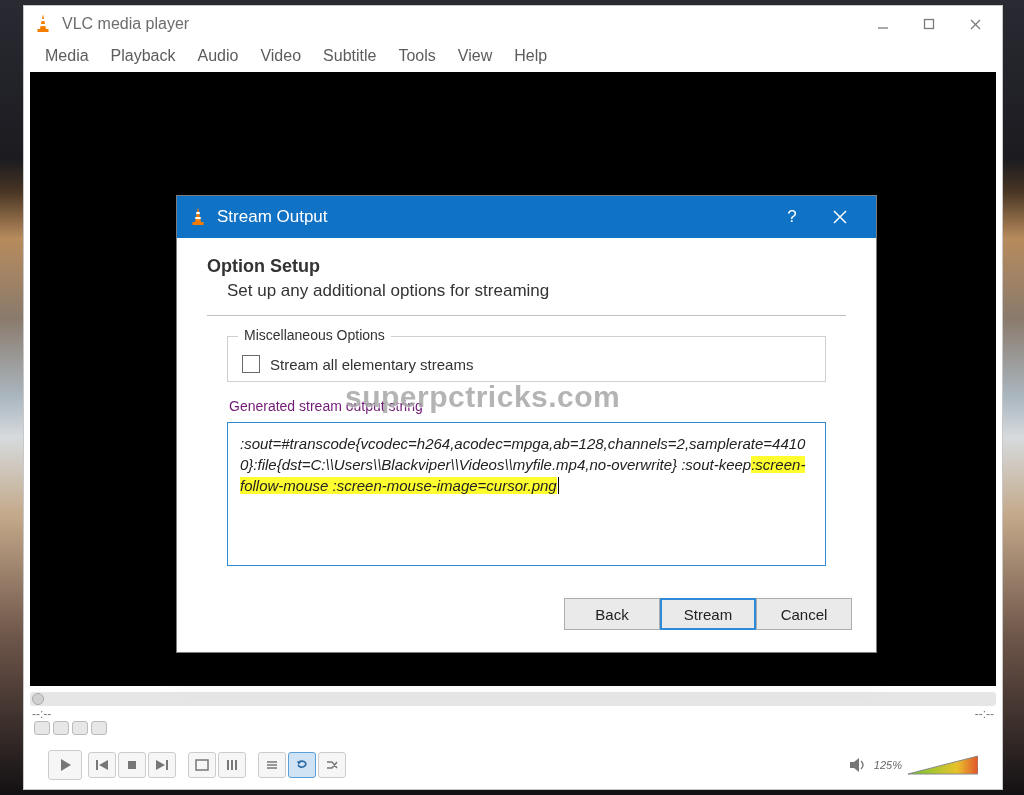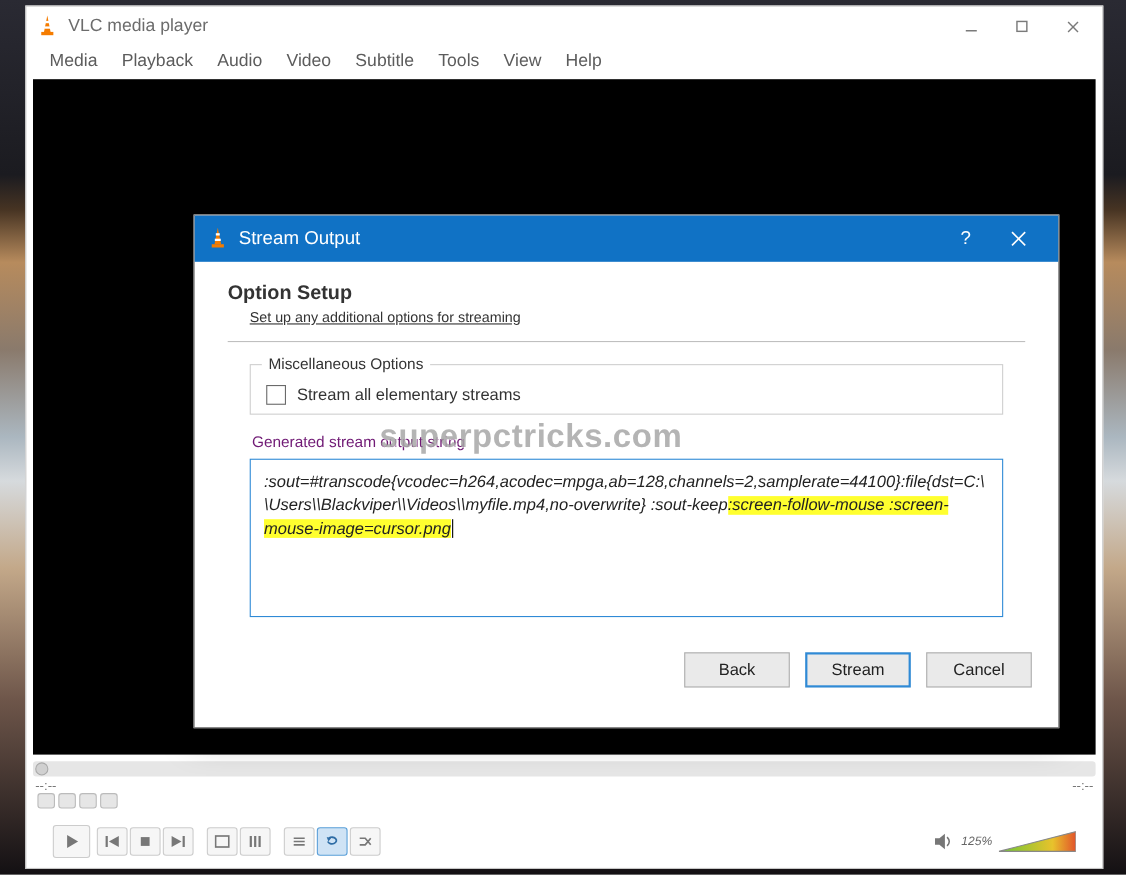--- a/index.html
+++ b/index.html
@@ -20,37 +20,37 @@
 .controls { height:48px; display:flex; align-items:center; padding:0 24px; gap:6px;font-style:italic; }
 .ctl-btn { height:26px; min-width:28px; background:#f6f6f6; border:1px solid #ccc; border-radius:3px; display:flex; align-items:center; justify-content:center; color:#666; font-size:12px; }
 .ctl-btn.big { min-width:34px; height:30px; }
 .ctl-group { display:flex; gap:2px; margin-right:6px; }
 .volume { margin-left:auto; display:flex; align-items:center; gap:6px; }
 .vol-tri { width:70px; height:22px; }
 .vol-label { font-size:11px; color:#666; }
 .toggle-row { display:flex; gap:3px; padding:0 6px 0 10px; height:20px; }
 .toggle-dot { width:16px; height:14px; background:#e6e6e6; border:1px solid #bbb; border-radius:3px; }
 
-.dialog { position:absolute; left:176px; top:195px; width:787px; background:#fff; border:1px solid #7c7c7c; box-shadow:0 10px 30px rgba(0,0,0,.35); }
+.dialog { position:absolute; left:176px; top:195px; width:701px; background:#fff; border:1px solid #7c7c7c; box-shadow:0 10px 30px rgba(0,0,0,.35); }
 .dlg-title { height:42px; background:#1072c5; color:#fff; display:flex; align-items:center; padding:0 12px; font-size:17px; }
 .dlg-title .win-btn { color:#fff; width:48px; height:42px; }
 .dlg-title .win-close { font-size:20px; }
 .dlg-body { padding:18px 30px 14px 30px; }
 .dlg-hdr { font-size:18px; font-weight:600; color:#333; }
-.dlg-sub { font-size:13px; color:#333; margin:4px 0 14px 20px;text-decoration:underline; }
+.dlg-sub { font-size:17px; color:#333; margin:4px 0 14px 20px; }
 .hr { height:1px; background:#bfbfbf; margin-bottom:20px; }
 .group { border:1px solid #cfcfcf; padding:12px 14px 8px; margin:0 20px 16px 20px; position:relative; }
 .group-legend { position:absolute; top:-10px; left:10px; background:#fff; padding:0 6px; font-size:14px; color:#333; }
 .chk-row { display:flex; align-items:center; gap:10px; font-size:15px; color:#333; padding-top:6px; }
 .chkbox { width:18px; height:18px; border:1px solid #6a6a6a; background:#fff; }
 .gen-label { font-size:14px; color:#701a75; margin:0 20px 8px 22px; }
 .gen-box { border:1px solid #2f8ad6; height:144px; margin:0 20px 18px 20px; padding:10px 12px; font-size:15px; color:#222; line-height:1.4; overflow:hidden; word-wrap:break-word; background:#fff;font-style:italic; }
 .gen-box .hl { background:#ffff2f; }
 .gen-box .caret { border-left:1px solid #000; display:inline-block; height:17px; vertical-align:text-bottom; margin-left:1px; }
-.dlg-btn-row { display:flex; justify-content:flex-end; gap:14px; padding:0 24px 36px; }
+.dlg-btn-row { display:flex; justify-content:flex-end; padding:0 24px 22px; }
 .dlg-btn { min-width:96px; height:32px; background:#eaeaea; border:1px solid #adadad; font-size:15px; color:#222; display:flex; align-items:center; justify-content:center; }
 .dlg-btn.primary { border:2px solid #2f8ad6; }
 
 .watermark { position:absolute; font-size:30px; font-weight:600; color:rgba(140,140,140,.65); letter-spacing:0.5px; text-shadow:1px 1px 0 rgba(255,255,255,.6); white-space:nowrap; pointer-events:none; }
 </style>
 </head>
 <body>
 
 <div class="desktop">
 

